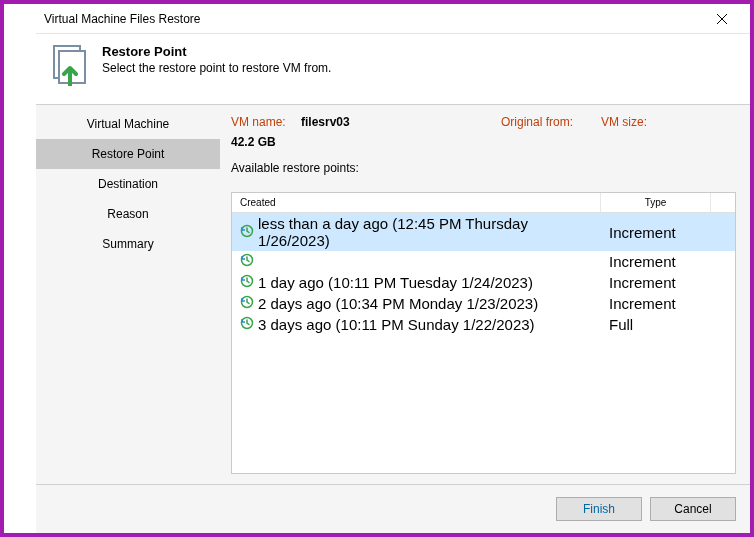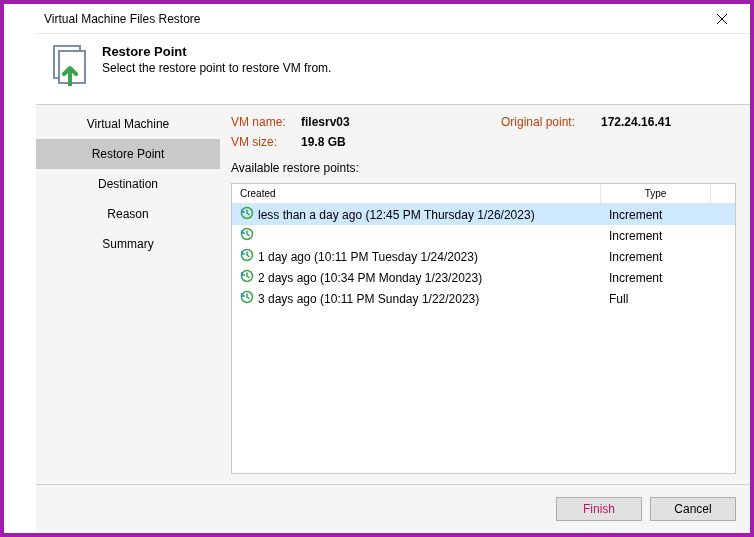--- a/index.html
+++ b/index.html
@@ -80,21 +80,21 @@
 .meta {
   display: grid;
   grid-template-columns: 70px 200px 100px auto;
   row-gap: 6px;
   margin-bottom: 12px;
   font-size: 12px;
 }
 .meta .lab { color: #c2410c; }
 .meta .val { font-weight: bold; }
 
-.avail-label { margin-bottom: 8px; }
+.avail-label { margin-bottom: 17px; }
 
 .table-wrap {
   flex: 1;
   border: 1px solid #c9c9c9;
   background: #fff;
   display: flex;
   flex-direction: column;
   min-height: 0;
 }
 .thead {
@@ -109,21 +109,21 @@
 }
 .col-created { flex: 1; }
 .col-type { width: 110px; text-align: center; }
 .col-pad { width: 24px; border-right: none !important; }
 
 .tbody { flex: 1; overflow: auto; }
 .row {
   display: flex;
   align-items: center;
   padding: 1px 0;
-  font-size: 12px;
+  font-size: 15px;
 }
 .row.selected {
   background: #cde8ff;
 }
 .row .cell { padding: 1px 8px; display: flex; align-items: center; gap: 4px; }
 .row-icon { width: 14px; height: 14px; flex-shrink: 0; }
 
 .footer {
   border-top: 1px solid #d0d0d0;
   padding: 12px 14px;
@@ -140,21 +140,21 @@
   font-size: 12px;
   font-family: inherit;
   cursor: pointer;
   padding: 0 10px;
 }
 .btn.primary {
   border: 1px solid #0078d7;
   box-shadow: inset 0 0 0 1px #0078d7;
 }
 .btn:disabled {
-  color: #be185d;
+  color: #0369a1;
   cursor: default;
 }
 </style>
 </head>
 <body>
 
 <div class="window">
   <div class="titlebar">
     <span class="titlebar-text">Virtual Machine Files Restore</span>
     <div class="titlebar-close">
@@ -183,24 +183,23 @@
         <div class="sidebar-item active">Restore Point</div>
         <div class="sidebar-item">Destination</div>
         <div class="sidebar-item">Reason</div>
         <div class="sidebar-item">Summary</div>
       </div>
 
     <div class="main">
       <div class="meta">
         <span class="lab">VM name:</span>
         <span class="val">filesrv03</span>
-        <span class="lab">Original point:</span>
-        <span class="val">172.24.16.41</span>
+        <span class="lab">Original from:</span>
         <span class="lab">VM size:</span>
-        <span class="val">19.8 GB</span>
+        <span class="val">42.2 GB</span>
         <span></span>
           <span></span>
       </div>
 
       <div class="avail-label">Available restore points:</div>
 
       <div class="table-wrap">
         <div class="thead">
           <div class="cell col-created">Created</div>
           <div class="cell col-type">Type</div>

